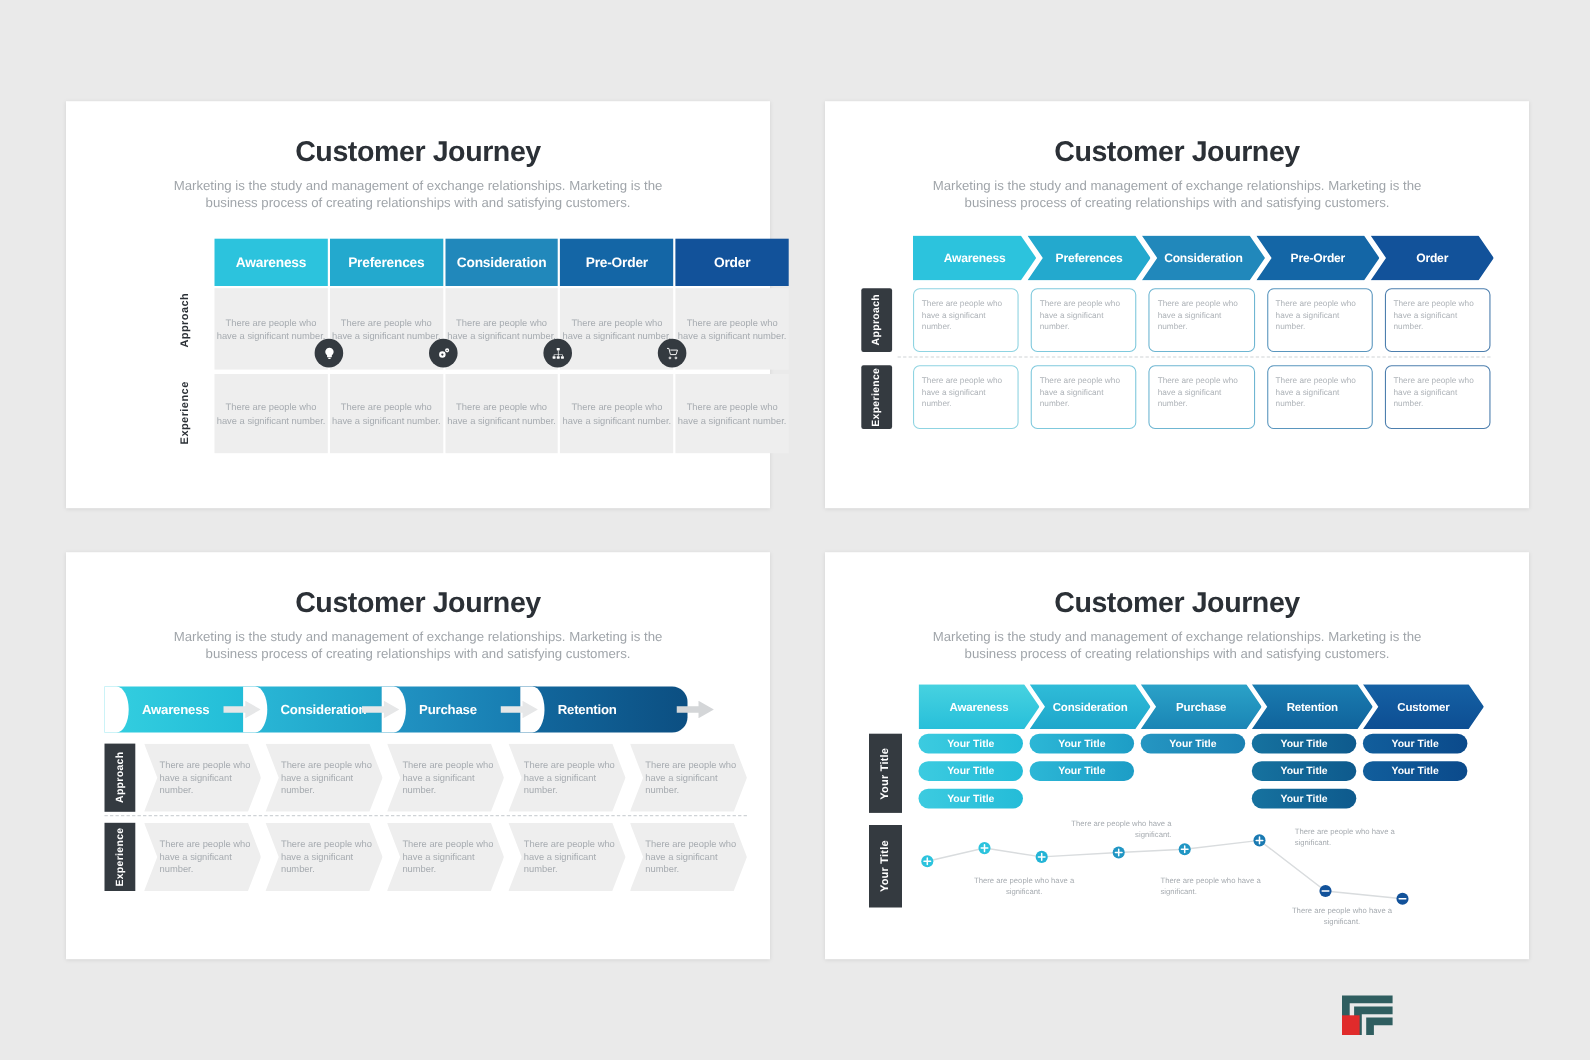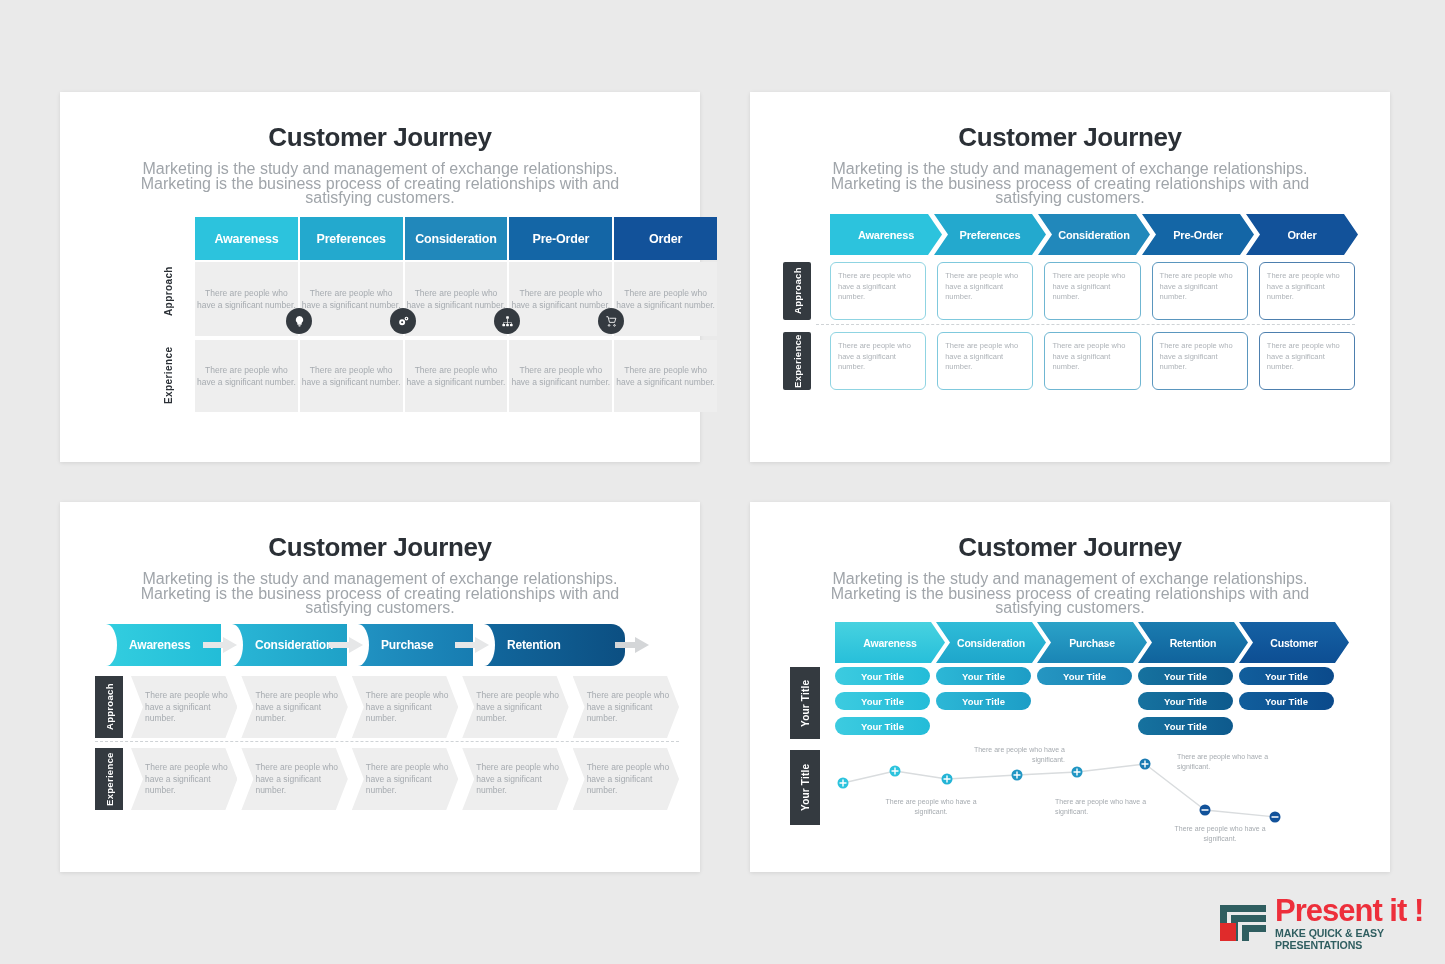--- a/index.html
+++ b/index.html
@@ -24,21 +24,21 @@
   .s-title {
     text-align: center;
     font-size: 26px;
     font-weight: bold;
     color: #2b3036;
     letter-spacing: -0.4px;
     padding-top: 30px;
   }
   .s-sub {
     text-align: center;
-    font-size: 16px;
+    font-size: 12px;
     line-height: 14.5px;
     color: #a0a5aa;
     width: 480px;
     margin: 9px auto 0 auto;
   }
 
   
   .p1-wrap { position: absolute; left: 103px; top: 125px; width: 560px; height: 205px; }
   .p1-vlabel {
     position: absolute; left: 0; width: 22px;
@@ -519,19 +519,15 @@
 
   <div class="logo">
     <div class="logo-mark">
       <svg width="50" height="48" viewBox="0 0 50 48">
         <path d="M2 12h46v7H9v29H2z" fill="#2f5e60"></path>
         <path d="M13 22h35v7H20v19h-7z" fill="#2f5e60"></path>
         <path d="M24 32h24v7H31v9h-7z" fill="#2f5e60"></path>
         <rect x="2" y="30" width="16" height="18" fill="#e02b2b"></rect>
       </svg>
     </div>
-    <div class="logo-txt">
-      <div class="logo-main">Present it !</div>
-      <div class="logo-sub">MAKE QUICK &amp; EASY PRESENTATIONS</div>
-    </div>
   </div>
 
 </div>
 
 </body></html>

